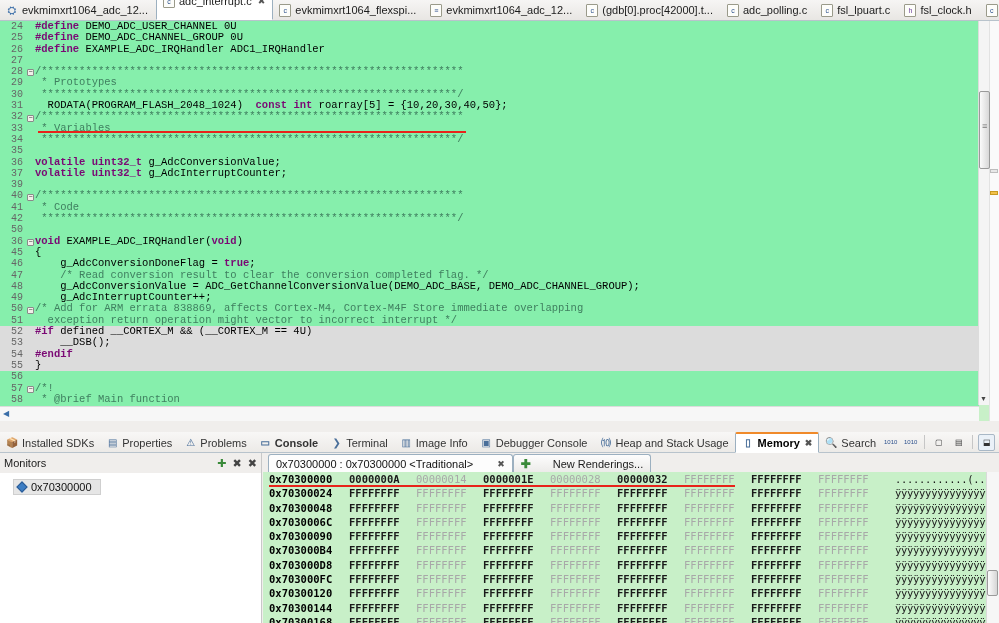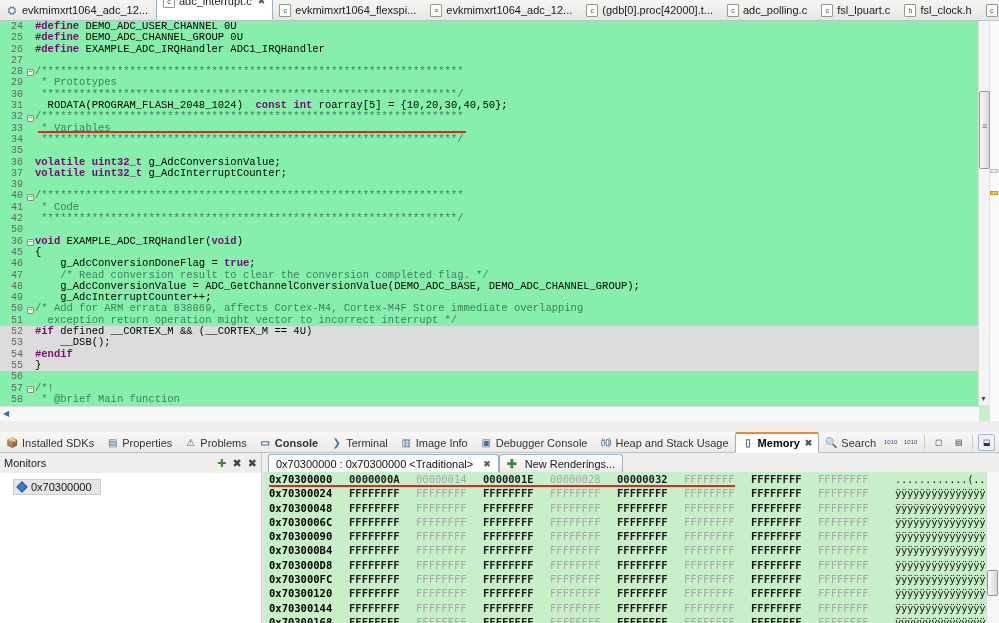--- a/index.html
+++ b/index.html
@@ -183,21 +183,21 @@
   
   .memory {
     position: absolute; left: 263px; top: 32px; right: 0; bottom: 0;
     background: #ffffff;
   }
   .rend-tabbar {
     height: 19px; display: flex; align-items: flex-end;
     background: #f0eeec; padding-left: 5px;
   }
   .rtab {
-    height: 18px; display: flex; align-items: center; gap: 8px;
+    height: 18px; display: flex; align-items: center; gap: 22px;
     padding: 0 7px; font-size: 11px; white-space: nowrap;
     border: 1px solid #9cb0c0; border-bottom: none;
     background: #fdfdfd; border-radius: 3px 3px 0 0;
     color: #111;
   }
   .rtab.new {
     background: linear-gradient(to bottom,#fdfdfd,#ecebe9);
     color: #1b1b1b;
   }
   .plus { color: #3a8a3a; font-weight: bold; font-size: 12px; }

